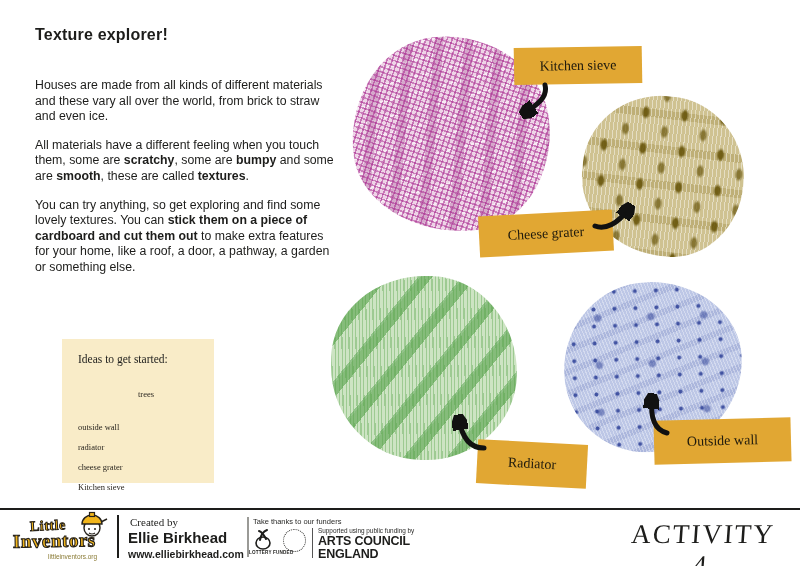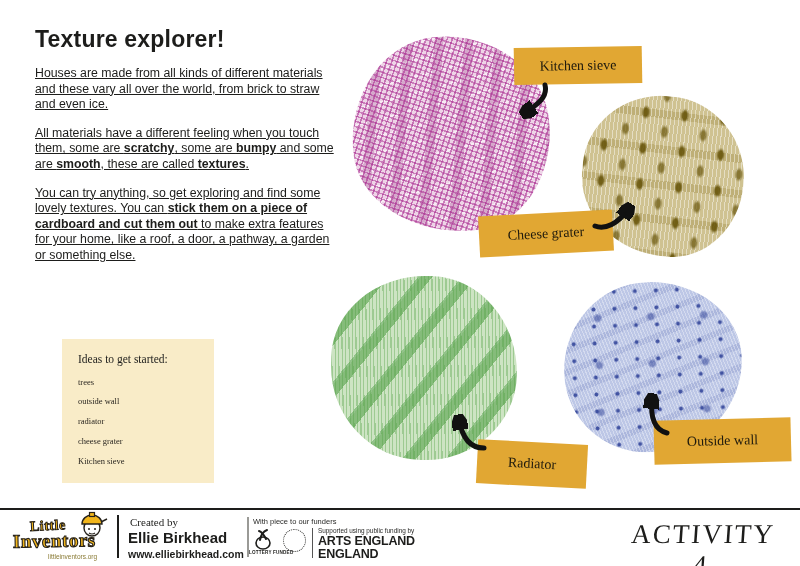--- a/index.html
+++ b/index.html
@@ -2,29 +2,29 @@
 <html><head>
 <meta charset="utf-8">
 <style>
   html,body{margin:0;padding:0;background:#e8e8e8;}
   .sheet{position:relative;width:800px;height:566px;background:#ffffff;overflow:hidden;
          font-family:"Liberation Sans","DejaVu Sans",sans-serif;color:#1d1d1b;}
   .hand{font-family:cursive;}
   .b{font-weight:700;}
 
   
-  .title{position:absolute;left:35px;top:26px;font-size:23px;font-weight:700;letter-spacing:.2px;}
+  .title{position:absolute;left:35px;top:26px;font-size:16px;font-weight:700;letter-spacing:.2px;}
   .bodytext{position:absolute;left:35px;top:66px;width:305px;font-size:12.3px;line-height:15.6px;}
-  .bodytext p{margin:0 0 13px 0;text-decoration:underline;}
+  .bodytext p{margin:12px 0 13px 0;}
 
   .note{position:absolute;left:62px;top:339px;width:152px;height:144px;background:#f9ecc8;
         padding:14px 0 0 16px;box-sizing:border-box;}
-  .note-heading{font-size:11.5px;margin-bottom:12px;}
+  .note-heading{font-size:11.5px;margin-bottom:24px;}
   .idea-item{font-size:8.5px;margin-bottom:10px;color:#2a2620;}
-  .idea-item:first-child{margin-bottom:9px;}
+  .idea-item:first-child{margin-bottom:23px;text-align:center;}
 
   
   .tex{position:absolute;}
   .tex-pink{left:352px;top:36px;width:198px;height:196px;transform:rotate(-5deg);
     border-radius:46% 54% 42% 58% / 55% 48% 52% 45%;
     background-color:#eed4e7;
     background-image:
       repeating-linear-gradient(24deg, rgba(168,41,143,.50) 0 1.5px, transparent 1.5px 5px),
       repeating-linear-gradient(114deg, rgba(168,41,143,.55) 0 1.5px, transparent 1.5px 5px),
       repeating-linear-gradient(100deg, rgba(128,12,104,.22) 0 9px, transparent 9px 30px),
@@ -167,28 +167,28 @@
   </div>
 
   <div class="vdiv vdiv1"></div>
 
   <div class="created-by hand">Created by</div>
   <div class="creator-name">Ellie Birkhead</div>
   <div class="creator-url">www.elliebirkhead.com</div>
 
   <div class="vdiv vdiv2"></div>
 
-  <div class="funders-heading">With piece to our funders</div>
+  <div class="funders-heading">Take thanks to our funders</div>
   <svg class="lottery" width="24" height="24" viewBox="0 0 24 24">
     <ellipse cx="11" cy="16" rx="7" ry="6" fill="#fff" stroke="#1d1d1b" stroke-width="1.6"></ellipse>
     <path d="M8 13 C9 8 12 4 15 3" fill="none" stroke="#1d1d1b" stroke-width="2" stroke-linecap="round"></path>
     <path d="M14 12 C12 8 10 5 7 4" fill="none" stroke="#1d1d1b" stroke-width="2" stroke-linecap="round"></path>
   </svg>
   <div class="lottery-label">LOTTERY FUNDED</div>
   <div class="roundel"></div>
   <div class="vdiv vdiv3"></div>
   <div class="supported">Supported using public funding by</div>
-  <div class="ac1">ARTS ENGLAND</div>
+  <div class="ac1">ARTS COUNCIL</div>
   <div class="ac2">ENGLAND</div>
 
   <div class="activity">ACTIVITY 4</div>
 
 </div>
 
 </body></html>

